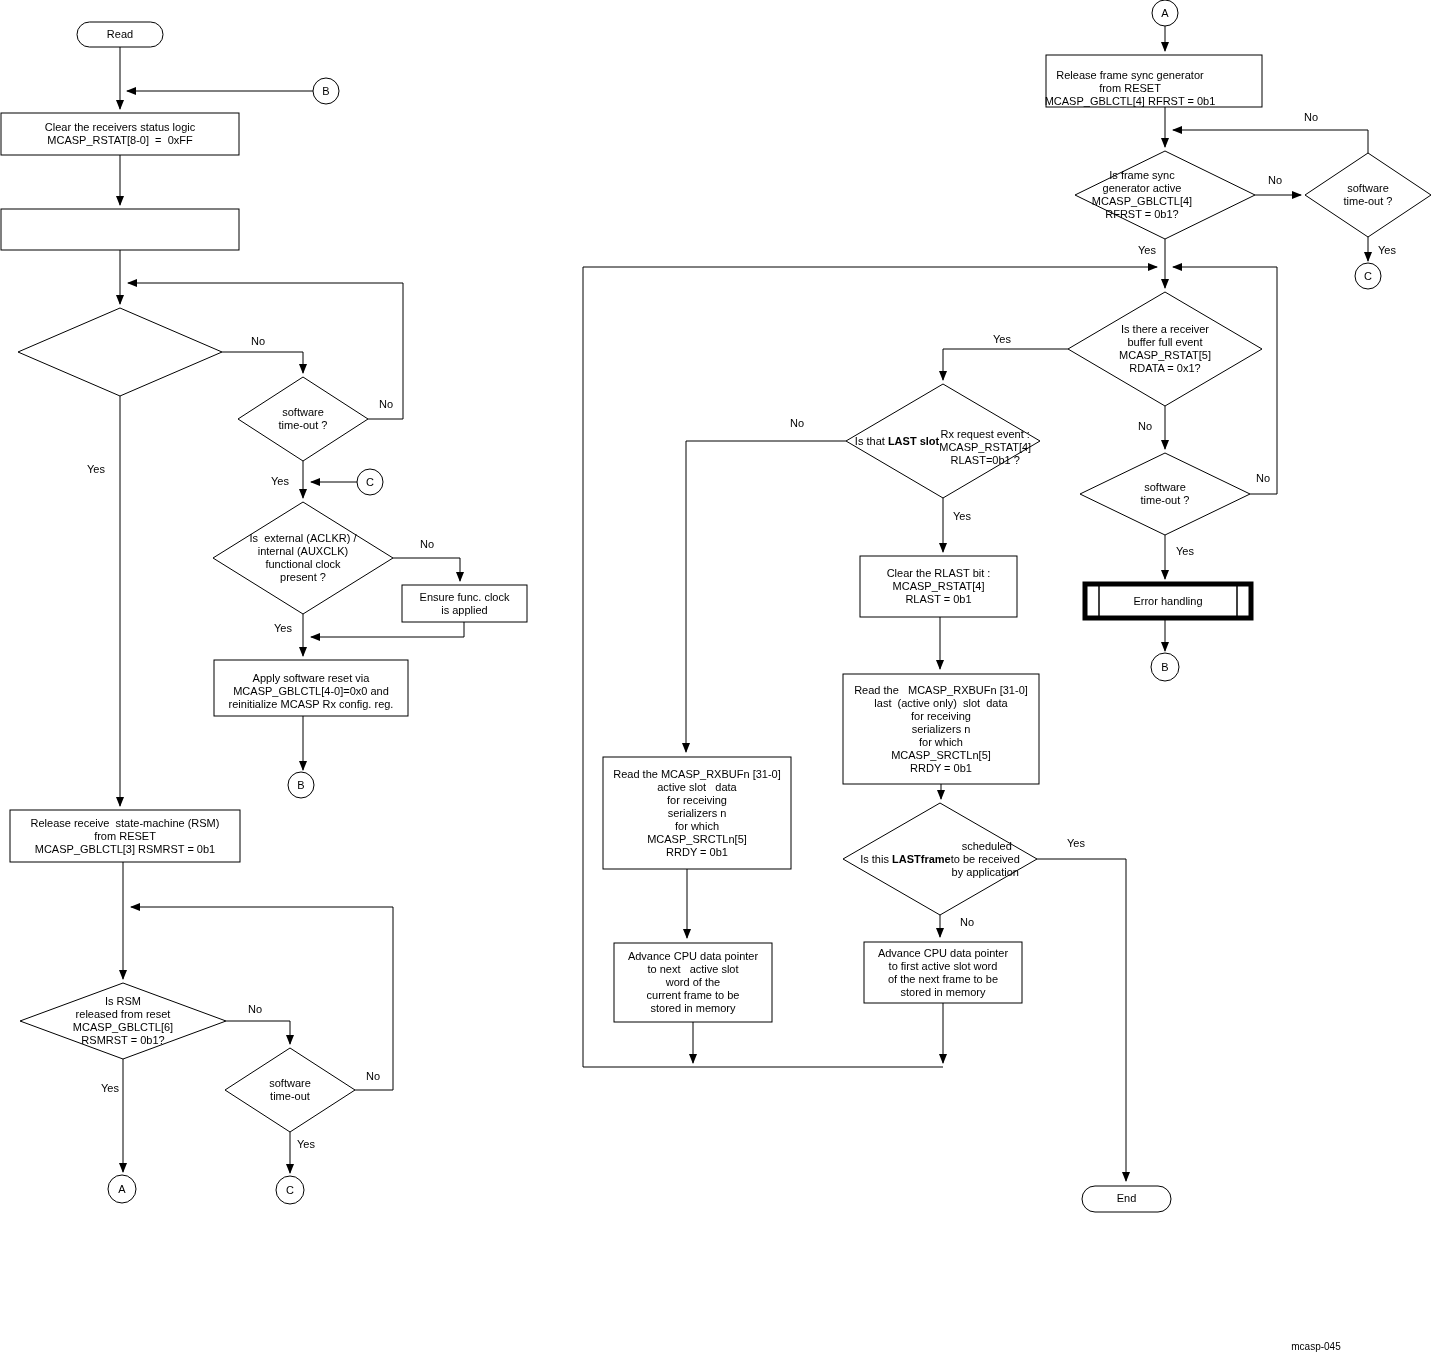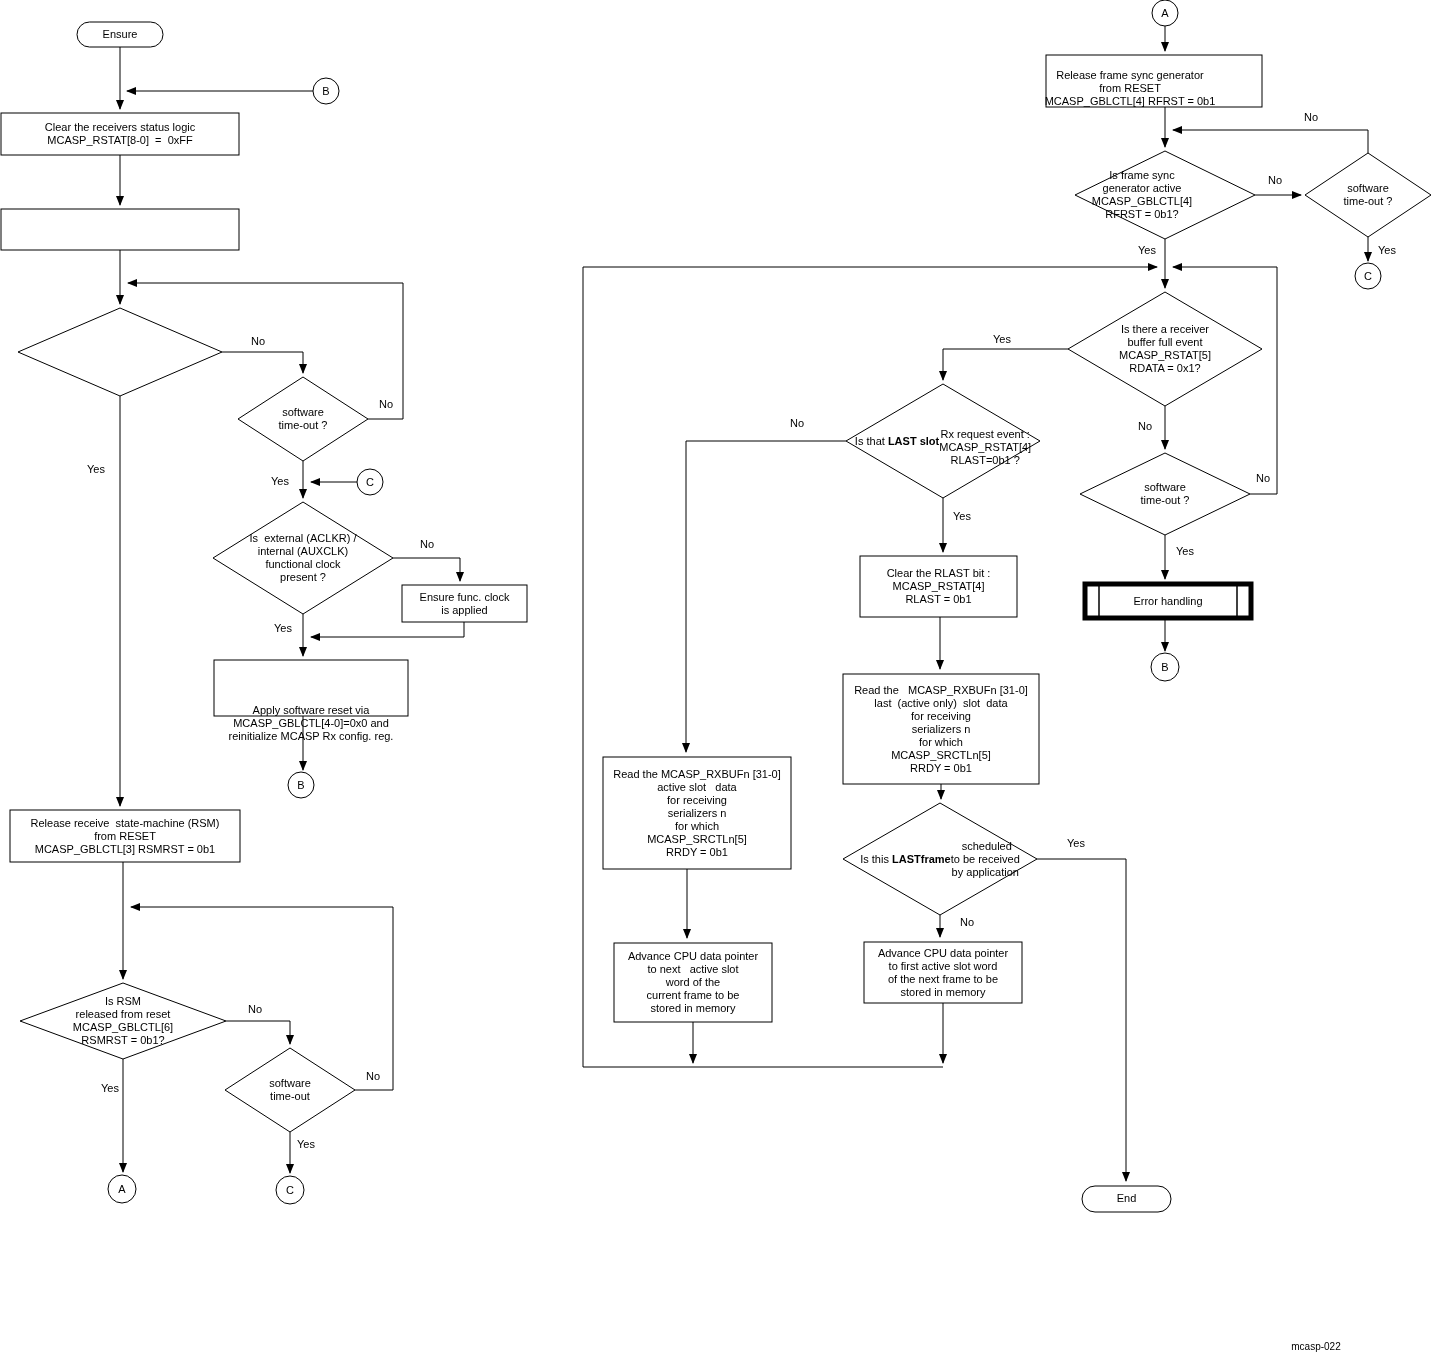--- a/index.html
+++ b/index.html
@@ -105,29 +105,29 @@
     <circle cx="370" cy="482" r="13"></circle>
     <circle cx="301" cy="785" r="13"></circle>
     <circle cx="122" cy="1189" r="14"></circle>
     <circle cx="290" cy="1190" r="14"></circle>
     <circle cx="1165" cy="13" r="13"></circle>
     <circle cx="1368" cy="276" r="13"></circle>
     <circle cx="1165" cy="667" r="14"></circle>
   </g>
 </svg>
 
-<div class="nt" style="left:77px;top:22px;width:86px;height:25px">Ensure</div>
+<div class="nt" style="left:77px;top:22px;width:86px;height:25px">Read</div>
 <div class="nt" style="left:1082px;top:1186px;width:89px;height:24px">End</div>
 
 <div class="nt" style="left:1px;top:113px;width:238px;height:42px">Clear the receivers status logic
 MCASP_RSTAT[8-0]  =  0xFF</div>
 <div class="nt" style="left:10px;top:810px;width:230px;height:52px">Release receive  state-machine (RSM)
 from RESET
 MCASP_GBLCTL[3] RSMRST = 0b1</div>
-<div class="nt" style="left:214px;top:700px;width:194px;height:47px">Apply software reset via
+<div class="nt" style="left:214px;top:668px;width:194px;height:47px">Apply software reset via
 MCASP_GBLCTL[4-0]=0x0 and
 reinitialize MCASP Rx config. reg.</div>
 <div class="nt" style="left:402px;top:585px;width:125px;height:37px">Ensure func. clock
 is applied</div>
 <div class="nt" style="left:1022px;top:55px;width:216px;height:67px">Release frame sync generator
 from RESET
 MCASP_GBLCTL[4] RFRST = 0b1</div>
 <div class="nt" style="left:860px;top:556px;width:157px;height:61px">Clear the RLAST bit :
 MCASP_RSTAT[4]
 RLAST = 0b1</div>
@@ -215,15 +215,15 @@
 <div class="lb" style="left:283px;top:628px">Yes</div>
 <div class="lb" style="left:110px;top:1088px">Yes</div>
 <div class="lb" style="left:306px;top:1144px">Yes</div>
 <div class="lb" style="left:1147px;top:250px">Yes</div>
 <div class="lb" style="left:1387px;top:250px">Yes</div>
 <div class="lb" style="left:1002px;top:339px">Yes</div>
 <div class="lb" style="left:1185px;top:551px">Yes</div>
 <div class="lb" style="left:962px;top:516px">Yes</div>
 <div class="lb" style="left:1076px;top:843px">Yes</div>
 
-<div class="fig" style="left:1316px;top:1347px">mcasp-022</div>
+<div class="fig" style="left:1316px;top:1347px">mcasp-045</div>
 
 </div>
 
 </body></html>

